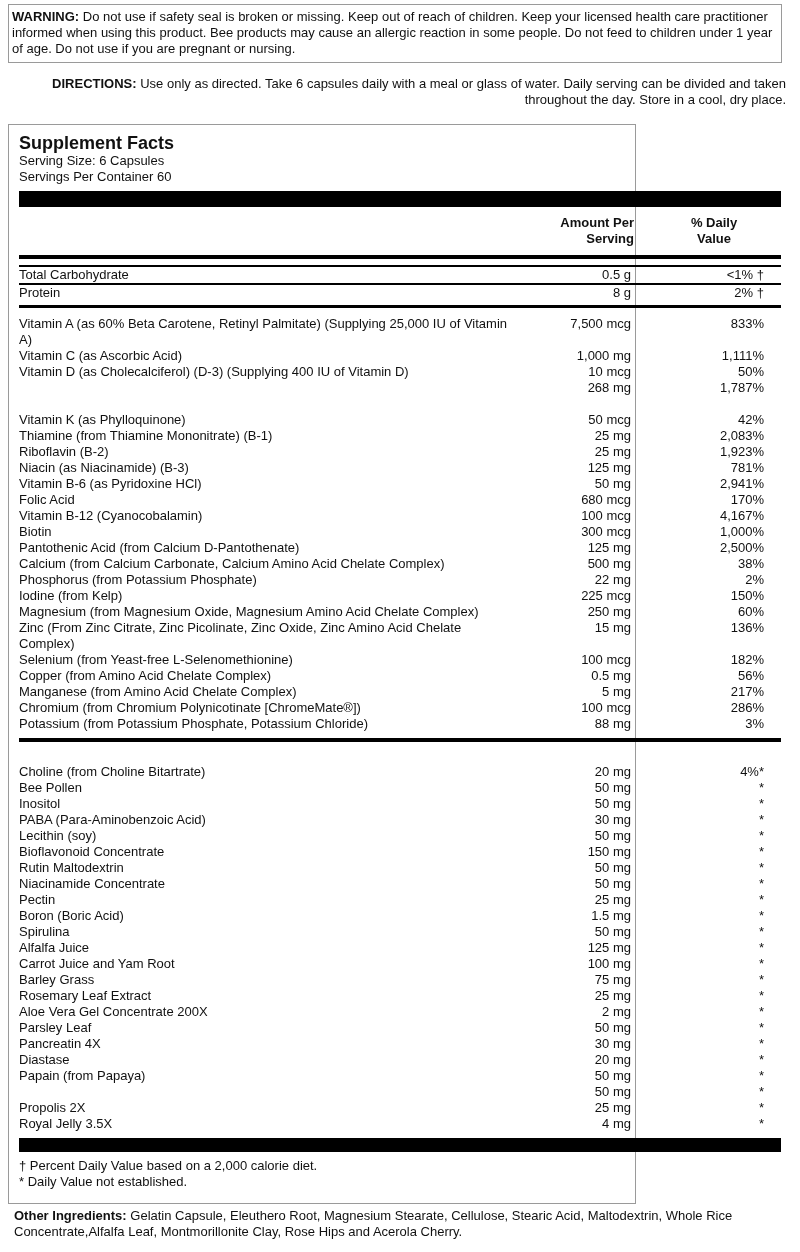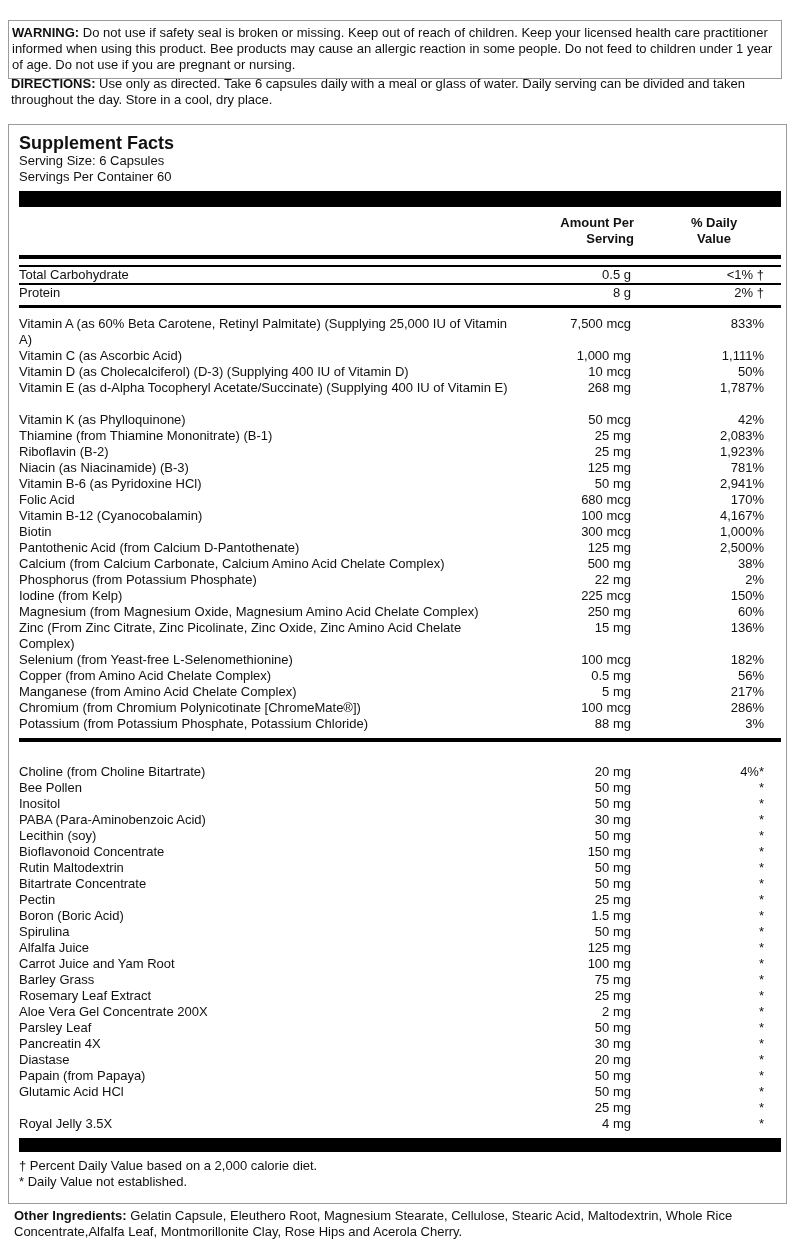--- a/index.html
+++ b/index.html
@@ -2,30 +2,30 @@
 <html><head>
 <meta charset="utf-8">
 <style>
   html, body { margin: 0; padding: 0; background: #ffffff; }
   body {
     width: 800px; height: 1252px; overflow: hidden; position: relative;
     font-family: "Liberation Sans", sans-serif; font-size: 13px; color: #111;
     line-height: 16px;
   }
   .warning-box {
-    position: absolute; left: 8px; top: 20px; width: 774px;
+    position: absolute; left: 8px; top: 4px; width: 774px;
     border: 1px solid #9a9a9a; padding: 4px 4px 4px 3px; box-sizing: border-box;
     height: 59px;
   }
   .directions {
-    position: absolute; left: 11px; top: 76px; width: 775px;
+    position: absolute; left: 11px; top: 76px; width: 775px; text-align: right;
   }
   b { font-weight: bold; }
   .facts {
-    position: absolute; left: 8px; top: 124px; width: 779px; height: 1080px;
+    position: absolute; left: 8px; top: 124px; width: 628px; height: 1080px;
     border: 1px solid #9a9a9a; box-sizing: border-box;
   }
   .facts-inner { position: absolute; left: 10px; top: 0; width: 762px; }
   .title { font-size: 18px; font-weight: bold; line-height: 20px; margin-top: 8px; }
   .bar { background: #000; }
   .row { position: relative; height: 16px; }
   .row .name { position: absolute; left: 0; top: 0; width: 500px; }
   .row .amt { position: absolute; left: 500px; width: 112px; text-align: right; top: 0; }
   .row .dv { position: absolute; left: 640px; width: 105px; text-align: right; top: 0; }
   .row.tall { height: 32px; }
@@ -82,21 +82,20 @@
           <div class="name">Vitamin C (as Ascorbic Acid)</div>
           <div class="amt">1,000 mg</div>
           <div class="dv">1,111%</div>
         </div>
         <div class="row">
           <div class="name">Vitamin D (as Cholecalciferol) (D-3) (Supplying 400 IU of Vitamin D)</div>
           <div class="amt">10 mcg</div>
           <div class="dv">50%</div>
         </div>
         <div class="row tall">
-          <div class="name">Vitamin E (as d-Alpha Tocopheryl Acetate/Succinate) (Supplying 400 IU of Vitamin E)</div>
           <div class="amt">268 mg</div>
           <div class="dv">1,787%</div>
         </div>
         <div class="row">
           <div class="name">Vitamin K (as Phylloquinone)</div>
           <div class="amt">50 mcg</div>
           <div class="dv">42%</div>
         </div>
         <div class="row">
           <div class="name">Thiamine (from Thiamine Mononitrate) (B-1)</div>
@@ -220,21 +219,21 @@
           <div class="name">Bioflavonoid Concentrate</div>
           <div class="amt">150 mg</div>
           <div class="dv">*</div>
         </div>
         <div class="row">
           <div class="name">Rutin Maltodextrin</div>
           <div class="amt">50 mg</div>
           <div class="dv">*</div>
         </div>
         <div class="row">
-          <div class="name">Bitartrate Concentrate</div>
+          <div class="name">Niacinamide Concentrate</div>
           <div class="amt">50 mg</div>
           <div class="dv">*</div>
         </div>
         <div class="row">
           <div class="name">Pectin</div>
           <div class="amt">25 mg</div>
           <div class="dv">*</div>
         </div>
         <div class="row">
           <div class="name">Boron (Boric Acid)</div>
@@ -285,25 +284,25 @@
           <div class="name">Diastase</div>
           <div class="amt">20 mg</div>
           <div class="dv">*</div>
         </div>
         <div class="row">
           <div class="name">Papain (from Papaya)</div>
           <div class="amt">50 mg</div>
           <div class="dv">*</div>
         </div>
         <div class="row">
-          <div class="name">Glutamic Acid HCl</div>
-          <div class="amt">50 mg</div>
-          <div class="dv">*</div>
-        </div>
-        <div class="row">
+          <div class="amt">50 mg</div>
+          <div class="dv">*</div>
+        </div>
+        <div class="row">
+          <div class="name">Propolis 2X</div>
           <div class="amt">25 mg</div>
           <div class="dv">*</div>
         </div>
         <div class="row">
           <div class="name">Royal Jelly 3.5X</div>
           <div class="amt">4 mg</div>
           <div class="dv">*</div>
         </div>
       </div>
     <div class="bar" style="height:14px;margin-top:6px;"></div>

